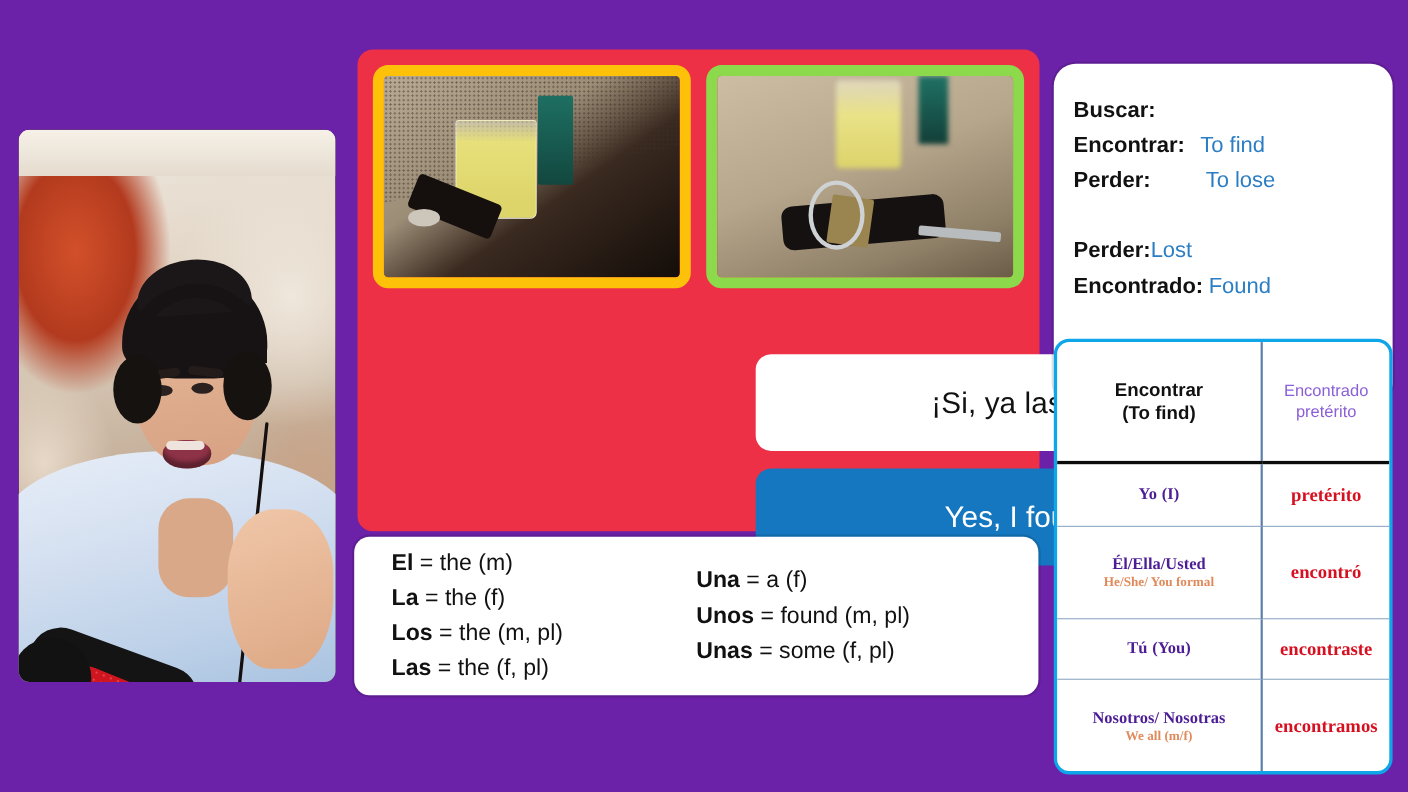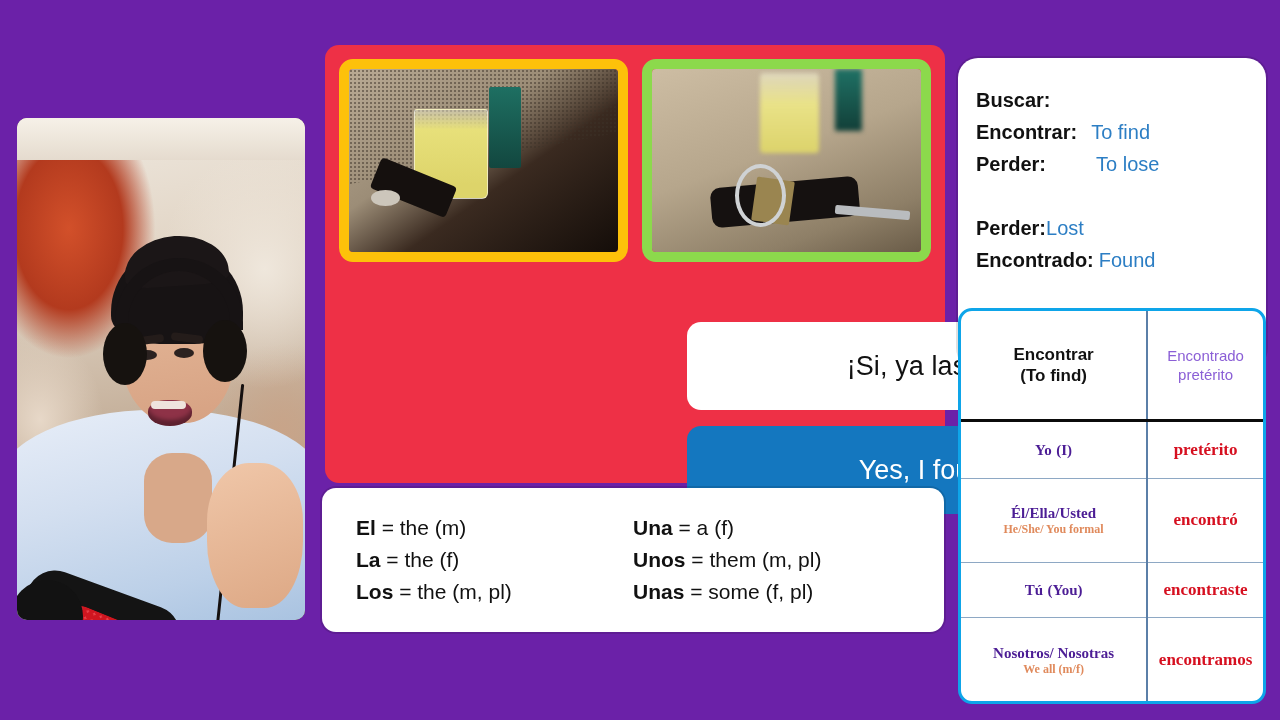--- a/index.html
+++ b/index.html
@@ -225,24 +225,25 @@
     <div class="bubble" id="bubble-en">
       <span class="txt">Yes, I found them!</span>
     </div>
   </div>
 
   <div id="articles">
     <div class="col">
       <div class="row"><b>El</b><span> = the (m)</span></div>
       <div class="row"><b>La</b><span> = the (f)</span></div>
       <div class="row"><b>Los</b><span> = the (m, pl)</span></div>
+      <div class="row"><b>Las</b><span> = the (f, pl)</span></div>
     </div>
     <div class="col">
       <div class="row"><b>Una</b><span> = a (f)</span></div>
-      <div class="row"><b>Unos</b><span> = them (m, pl)</span></div>
+      <div class="row"><b>Unos</b><span> = found (m, pl)</span></div>
       <div class="row"><b>Unas</b><span> = some (f, pl)</span></div>
     </div>
   </div>
 
   <div id="vocab">
     <div class="vrow r1">
       <span class="term">Buscar:</span>
     </div>
     <div class="vrow r2">
       <span class="term">Encontrar:</span>

